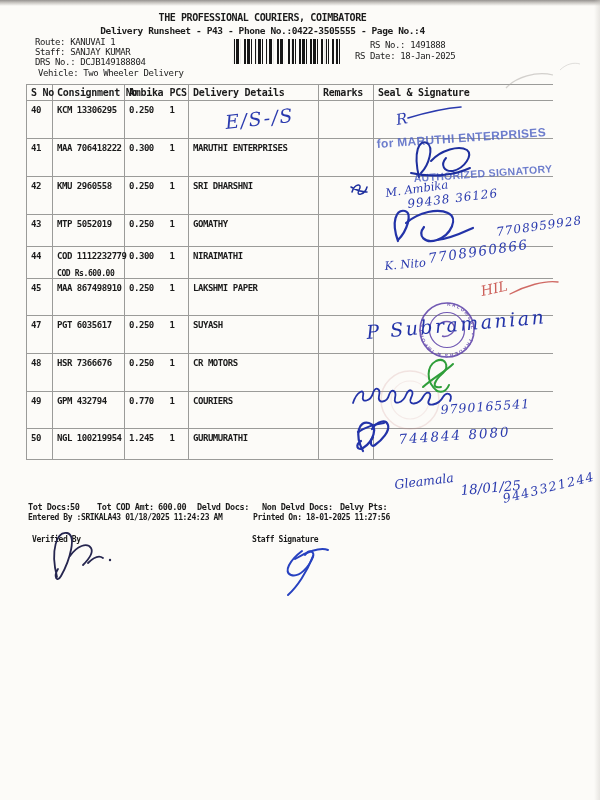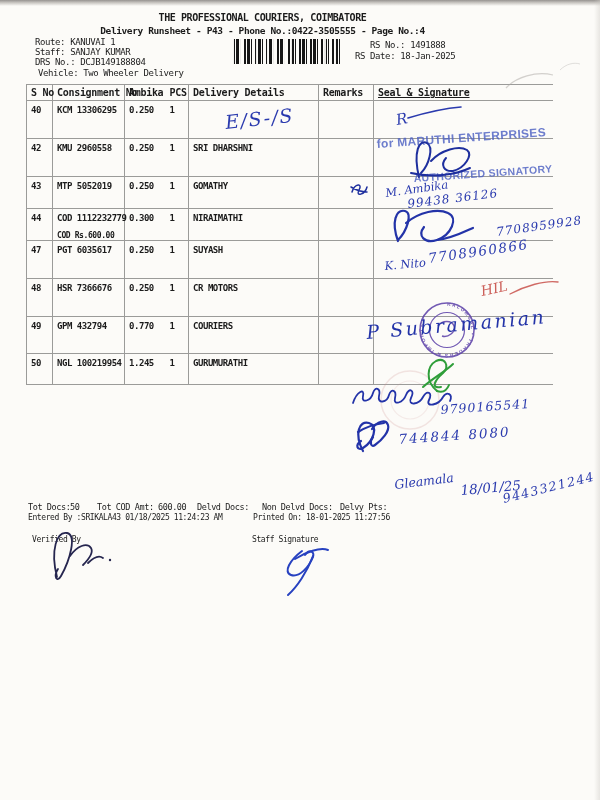--- a/index.html
+++ b/index.html
@@ -27,24 +27,24 @@
   .runsheet th{font-size:10px;font-weight:700;text-align:left;letter-spacing:-0.3px;
      padding:2px 0 2px 4px;border-top:1px solid #9b9b99;border-bottom:1px solid #9b9b99;white-space:nowrap;}
   .runsheet td{font-size:9px;font-weight:700;letter-spacing:-0.45px;vertical-align:top;
      padding:4px 0 0 4px;border-top:1px solid #9b9b99;white-space:nowrap;overflow:visible;}
   .runsheet tbody tr:last-child td{border-bottom:1px solid #9b9b99;}
   .bl{border-left:1px solid #9b9b99;}
   .h-sno,.c-sno{padding-left:8px;}
   .h-sno{padding-left:3px;}
   .c-con{padding-left:5px;}
   .h-rem{padding-left:13px;}
-  .h-seal{padding-left:9px;text-decoration:underline;}
+  .h-seal{padding-left:9px;}
   .c-pcs{padding-left:3px;}
   .cod-note{font-size:8px;font-weight:700;margin-top:8px;letter-spacing:-0.4px;}
-  .fline{position:absolute;font-size:8.5px;font-weight:400;letter-spacing:-0.4px;white-space:nowrap;}
+  .fline{position:absolute;font-size:8.5px;font-weight:700;letter-spacing:-0.4px;white-space:nowrap;}
   .fspan{position:absolute;white-space:nowrap;}
   .overlay{position:absolute;left:0;top:0;pointer-events:none;}
   .hw{font-family:"DejaVu Serif",serif;font-style:italic;}
   .stamp-t{font-family:"Liberation Sans","DejaVu Sans",sans-serif;font-weight:700;opacity:.8;}
 </style>
 </head>
 <body>
 
 <div class="page">
   <div class="scan-top"></div>
@@ -108,20 +108,29 @@
       <tr style="height:38px">
         <td class="bl c-sno">40</td>
         <td class="bl c-con">KCM 13306295</td>
         <td class="bl">0.250</td>
         <td class="c-pcs">1</td>
         <td class="bl"></td>
         <td class="bl"></td>
         <td class="bl"></td>
       </tr>
       <tr style="height:38px">
+        <td class="bl c-sno">41</td>
+        <td class="bl c-con">MAA 706418222</td>
+        <td class="bl">0.300</td>
+        <td class="c-pcs">1</td>
+        <td class="bl">MARUTHI ENTERPRISES</td>
+        <td class="bl"></td>
+        <td class="bl"></td>
+      </tr>
+      <tr style="height:38px">
         <td class="bl c-sno">42</td>
         <td class="bl c-con">KMU 2960558</td>
         <td class="bl">0.250</td>
         <td class="c-pcs">1</td>
         <td class="bl">SRI DHARSHNI</td>
         <td class="bl"></td>
         <td class="bl"></td>
       </tr>
       <tr style="height:32px">
         <td class="bl c-sno">43</td>
@@ -134,20 +143,29 @@
       </tr>
       <tr style="height:31px">
         <td class="bl c-sno">44</td>
         <td class="bl c-con">
           <div>COD 1112232779</div>
           <div class="cod-note">COD Rs.600.00</div>
         </td>
         <td class="bl">0.300</td>
         <td class="c-pcs">1</td>
         <td class="bl">NIRAIMATHI</td>
+        <td class="bl"></td>
+        <td class="bl"></td>
+      </tr>
+      <tr style="height:37px">
+        <td class="bl c-sno">45</td>
+        <td class="bl c-con">MAA 867498910</td>
+        <td class="bl">0.250</td>
+        <td class="c-pcs">1</td>
+        <td class="bl">LAKSHMI PAPER</td>
         <td class="bl"></td>
         <td class="bl"></td>
       </tr>
       <tr style="height:38px">
         <td class="bl c-sno">47</td>
         <td class="bl c-con">PGT 6035617</td>
         <td class="bl">0.250</td>
         <td class="c-pcs">1</td>
         <td class="bl">SUYASH</td>
         <td class="bl"></td>

